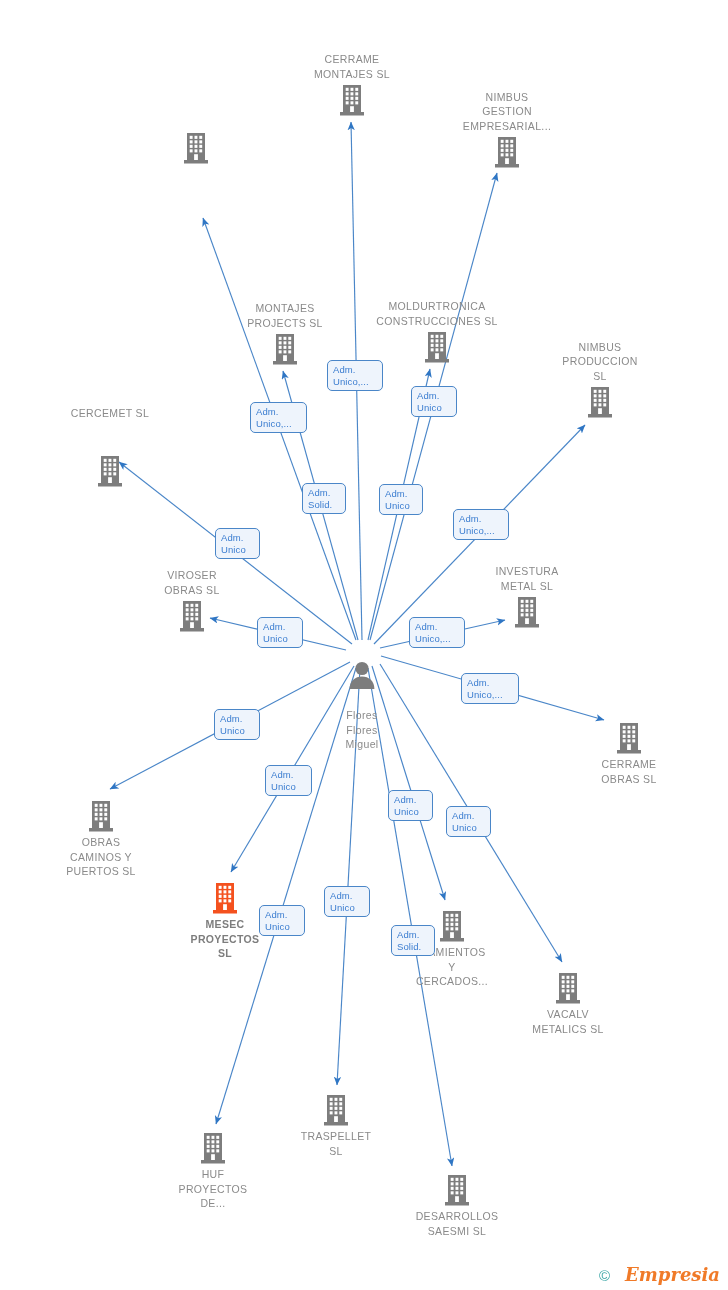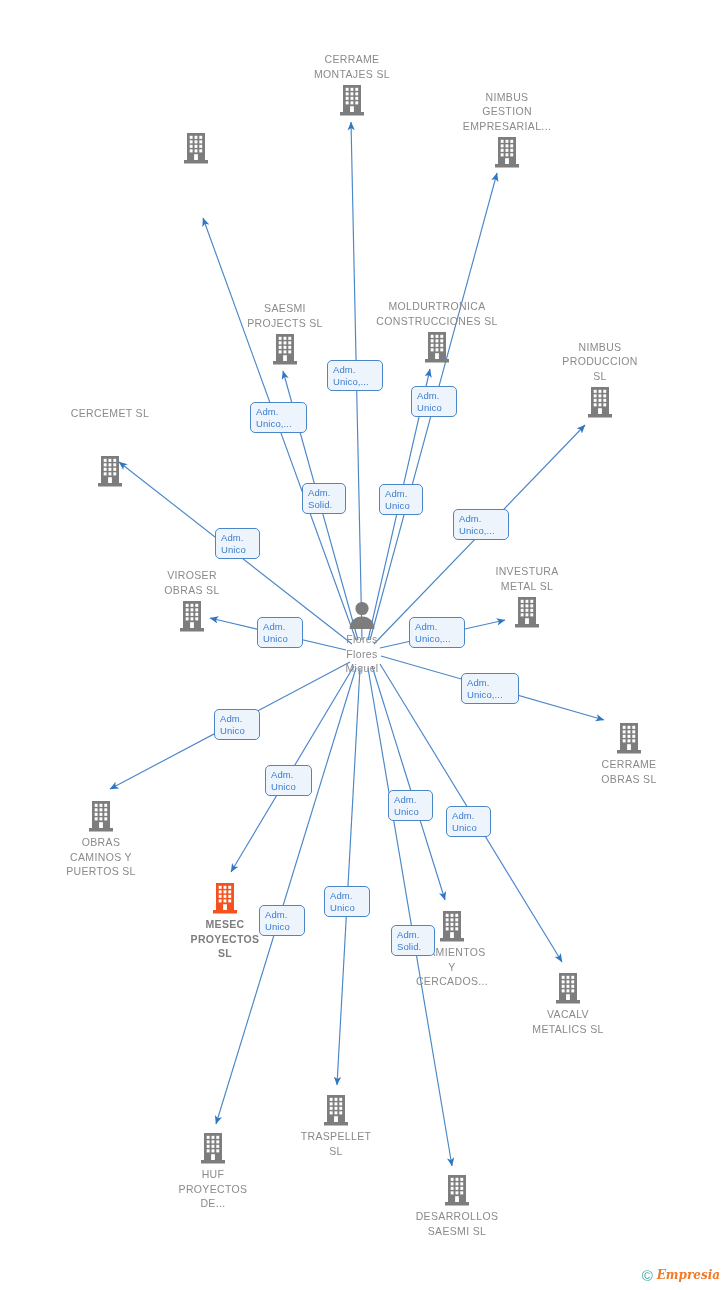--- a/index.html
+++ b/index.html
@@ -81,23 +81,24 @@
   }
   #watermark .copy {
     color: #3fa8a8;
     font-size: 15px;
     line-height: 15px;
   }
   #watermark .brand {
     color: #f07a28;
     font-family: "DejaVu Serif", serif;
     font-style: italic;
-    font-size: 12px;
+    font-size: 18px;
     line-height: 18px;
     font-weight: bold;
+    margin-left: 11px;
   }
 </style>
 </head>
 <body>
 
 <div id="canvas">
 
   <svg id="edge-layer" viewBox="0 0 728 1290">
     <defs>
       <marker id="arrow" markerWidth="9" markerHeight="9" refX="7.2" refY="3.2" orient="auto" markerUnits="strokeWidth">
@@ -215,21 +216,21 @@
               <rect x="18.3" y="9.3" width="2.9" height="3.1"></rect>
               <rect x="8.7" y="13.8" width="2.9" height="3.1"></rect>
               <rect x="13.5" y="13.8" width="2.9" height="3.1"></rect>
               <rect x="18.3" y="13.8" width="2.9" height="3.1"></rect>
               <rect x="8.7" y="18.3" width="2.9" height="3.1"></rect>
               <rect x="13.5" y="18.3" width="2.9" height="3.1"></rect>
               <rect x="18.3" y="18.3" width="2.9" height="3.1"></rect>
               <rect x="13.1" y="23.2" width="3.8" height="5.8"></rect>
             </g>
           </svg></span>
-        <span class="node-label">SAESMI
+        <span class="node-label">MONTAJES
 PROJECTS  SL</span>
       </div>
       <div class="node label-top" style="left: 437px; top: 299px; transform: translateY(0px);">
         <span class="icon-wrap"><svg width="30" height="34" viewBox="0 0 30 34">
             <g fill="#7d7d7d">
               <rect x="6" y="2" width="18" height="27"></rect>
               <rect x="3" y="29" width="24" height="3.5"></rect>
             </g>
             <g fill="#ffffff">
               <rect x="8.7" y="4.8" width="2.9" height="3.1"></rect>
@@ -547,21 +548,21 @@
               <rect x="18.3" y="13.8" width="2.9" height="3.1"></rect>
               <rect x="8.7" y="18.3" width="2.9" height="3.1"></rect>
               <rect x="13.5" y="18.3" width="2.9" height="3.1"></rect>
               <rect x="18.3" y="18.3" width="2.9" height="3.1"></rect>
               <rect x="13.1" y="23.2" width="3.8" height="5.8"></rect>
             </g>
           </svg></span>
         <span class="node-label">DESARROLLOS
 SAESMI SL</span>
       </div>
-      <div class="node" style="left: 362px; top: 600px;">
+      <div class="node" style="left: 362px; top: 660px; gap: 16px;">
         <span class="icon-wrap"><svg width="32" height="30" viewBox="0 0 32 30">
             <circle cx="16" cy="8.5" r="6.6" fill="#7d7d7d"></circle>
             <path d="M3.6 29 C3.6 21 9 16.4 16 16.4 C23 16.4 28.4 21 28.4 29 Z" fill="#7d7d7d"></path>
           </svg></span>
         <span class="node-label">Flores
 Flores
 Miguel</span>
       </div>
     </div>
   <div id="labels-layer">

